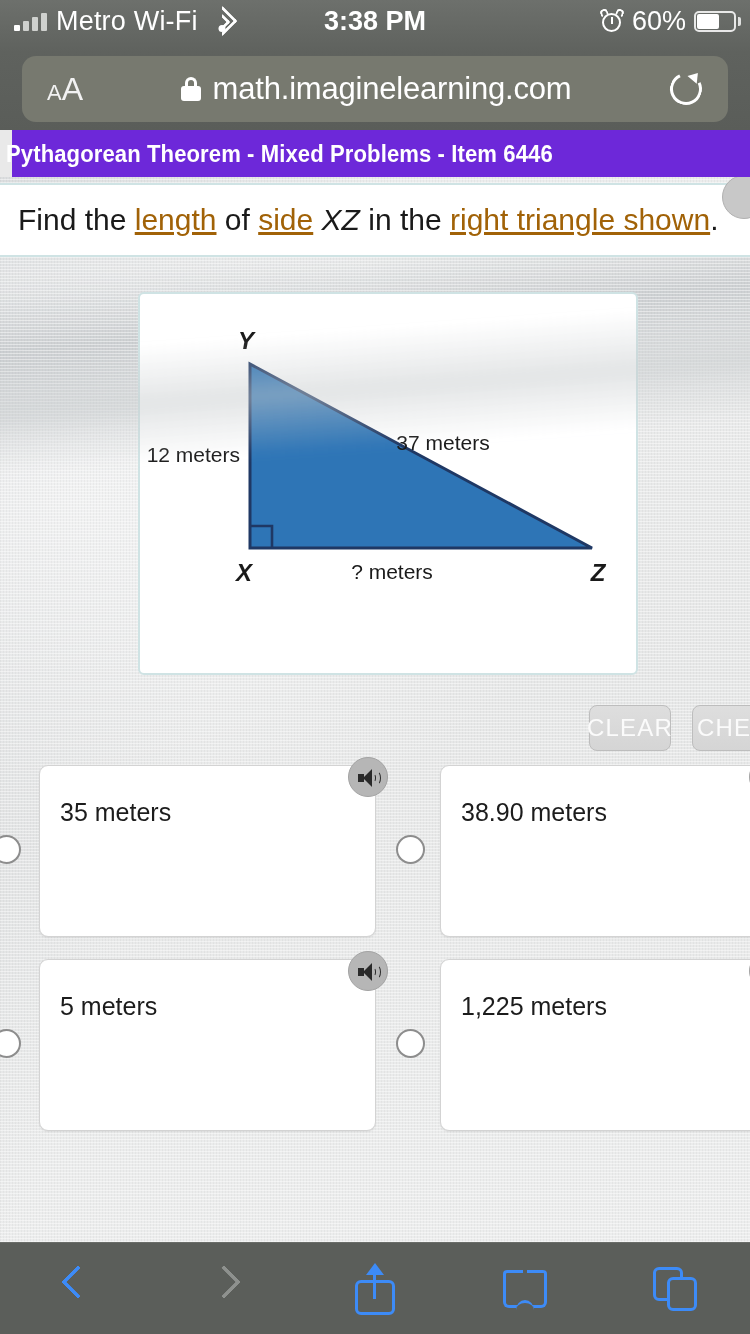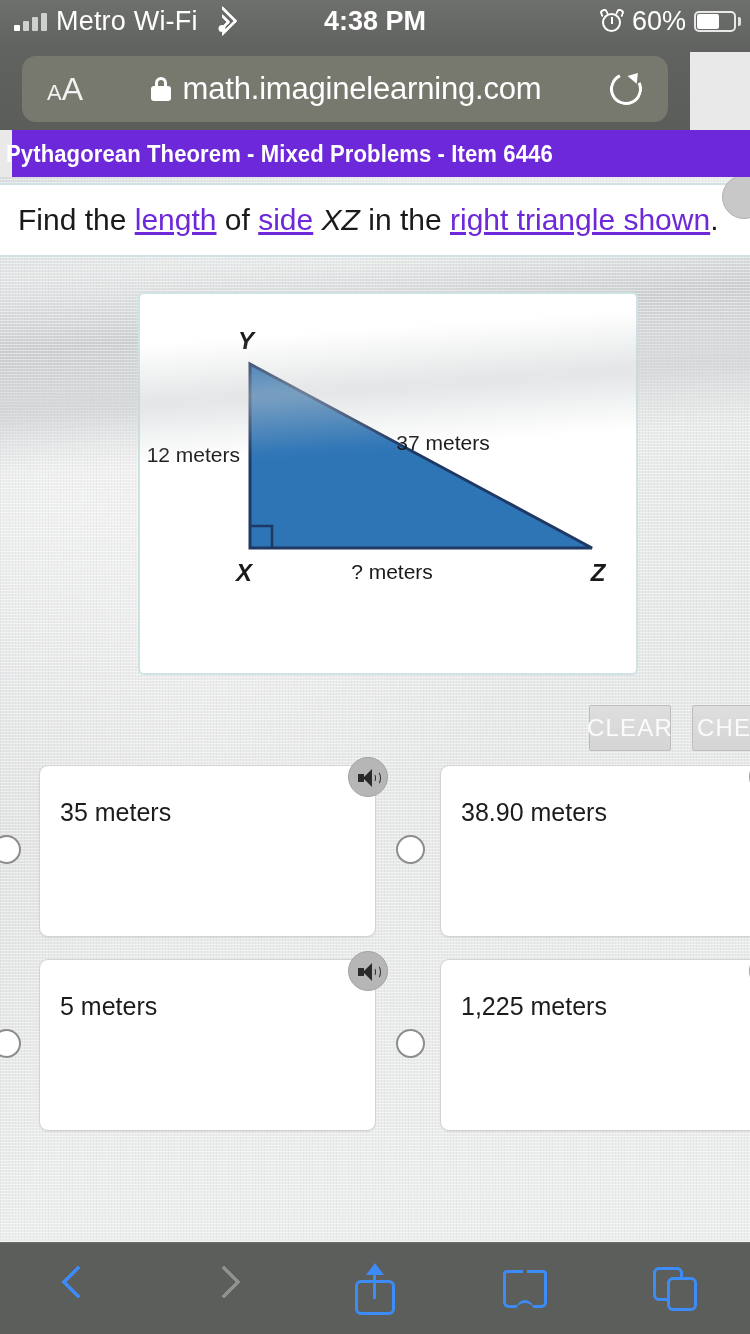--- a/index.html
+++ b/index.html
@@ -46,21 +46,21 @@
   .alarm .hand { position:absolute; left:11px; top:8px; width:2px; height:7px; background:#fff; }
   .batt-pct { font-size: 27px; line-height: 30px; }
   .batt { position: relative; width: 42px; height: 21px; }
   .batt .shell { position: absolute; inset: 0; border: 2.2px solid #ffffff; border-radius: 5px; opacity:.85; }
   .batt .fill { position: absolute; left: 3px; top: 3px; bottom: 3px; width: 22px; background: #ffffff; border-radius: 2px; }
   .batt .cap { position: absolute; right: -5px; top: 6px; width: 3px; height: 9px;
                background: #ffffff; opacity:.8; border-radius: 0 2px 2px 0; }
 
   
   #urlbar-wrap {
-    position: absolute; top: 52px; left: 0; width: 690px; height: 78px;
+    position: absolute; top: 52px; left: 0; width: 750px; height: 78px;
     background: linear-gradient(180deg,#5f625e 0%,#5a5d59 100%);
   }
   #urlbar {
     position: absolute; left: 22px; right: 22px; top: 4px; height: 66px;
     background: #77796f; border-radius: 14px; display: flex; align-items: center;
   }
   #aa-btn { width: 86px; text-align: center; color: #f2f2f2; }
   #aa-btn .small { font-size: 22px; }
   #aa-btn .big { font-size: 32px; }
   #url-center { flex: 1; display: flex; align-items: center; justify-content: center; gap: 12px; }
@@ -120,38 +120,38 @@
   
   #question-bar {
     position: absolute; left: 0; top: 6px; width: 750px; height: 74px;
     background: #ffffff;
     border-top: 2px solid #cfe3e4; border-bottom: 2px solid #cfe3e4;
     display: flex; align-items: center;
   }
   #question-text {
     font-size: 30px; color: #1a1a1a; padding-left: 18px; white-space: nowrap;
   }
-  #question-text .lnk { color: #6d28d9; text-decoration: underline; margin-top: 8px; }
+  #question-text .lnk { color: #a16207; text-decoration: underline; margin-top: 8px; }
   #question-text .ital { font-style: italic; }
   #question-speaker {
     position: absolute; right: -16px; top: -10px; width: 44px; height: 44px;
     border-radius: 50%; background: #c8c8c8; border: 1px solid #b1b1b1;
   }
 
   
   #diagram-card {
     position: absolute; left: 138px; top: 115px; width: 500px; height: 383px;
     background: #ffffff; border: 2px solid #cfe3e4; border-radius: 6px;
   }
   #triangle-svg { position: absolute; left: 0; top: 0; }
 
   
   #action-row { position: absolute; left: 0; top: 528px; width: 750px; height: 46px; }
   .btn {
-    position: absolute; height: 46px; border: 1px solid #bdbdbd; border-radius: 2px;
+    position: absolute; height: 46px; border: 1px solid #bdbdbd; border-radius: 8px;
     background: linear-gradient(180deg,#dedede 0%,#d5d5d5 100%);
     color: #fbfbfb; font-size: 24px; letter-spacing: 1.2px;
     display: flex; align-items: center; justify-content: center;
   }
   #clear-button { left: 589px; width: 82px; }
   #check-button { left: 692px; width: 100px; }
 
   
   .answer-cell { position: absolute; }
   .answer-card {
@@ -226,21 +226,21 @@
           <i></i>
           <i></i>
         </span>
       <span class="carrier">Metro Wi-Fi</span>
       <span class="wifi">
           <u class="b"></u>
           <u class="a"></u>
           <b></b>
         </span>
     </div>
-    <div class="sb-center">4:38 PM</div>
+    <div class="sb-center">3:38 PM</div>
     <div class="sb-right">
       <span class="alarm">
         <span class="ear l"></span>
           <span class="ear r"></span>
         <span class="face"></span>
           <span class="hand"></span>
       </span>
       <span class="batt-pct">60%</span>
       <span class="batt">
         <span class="shell"></span>

